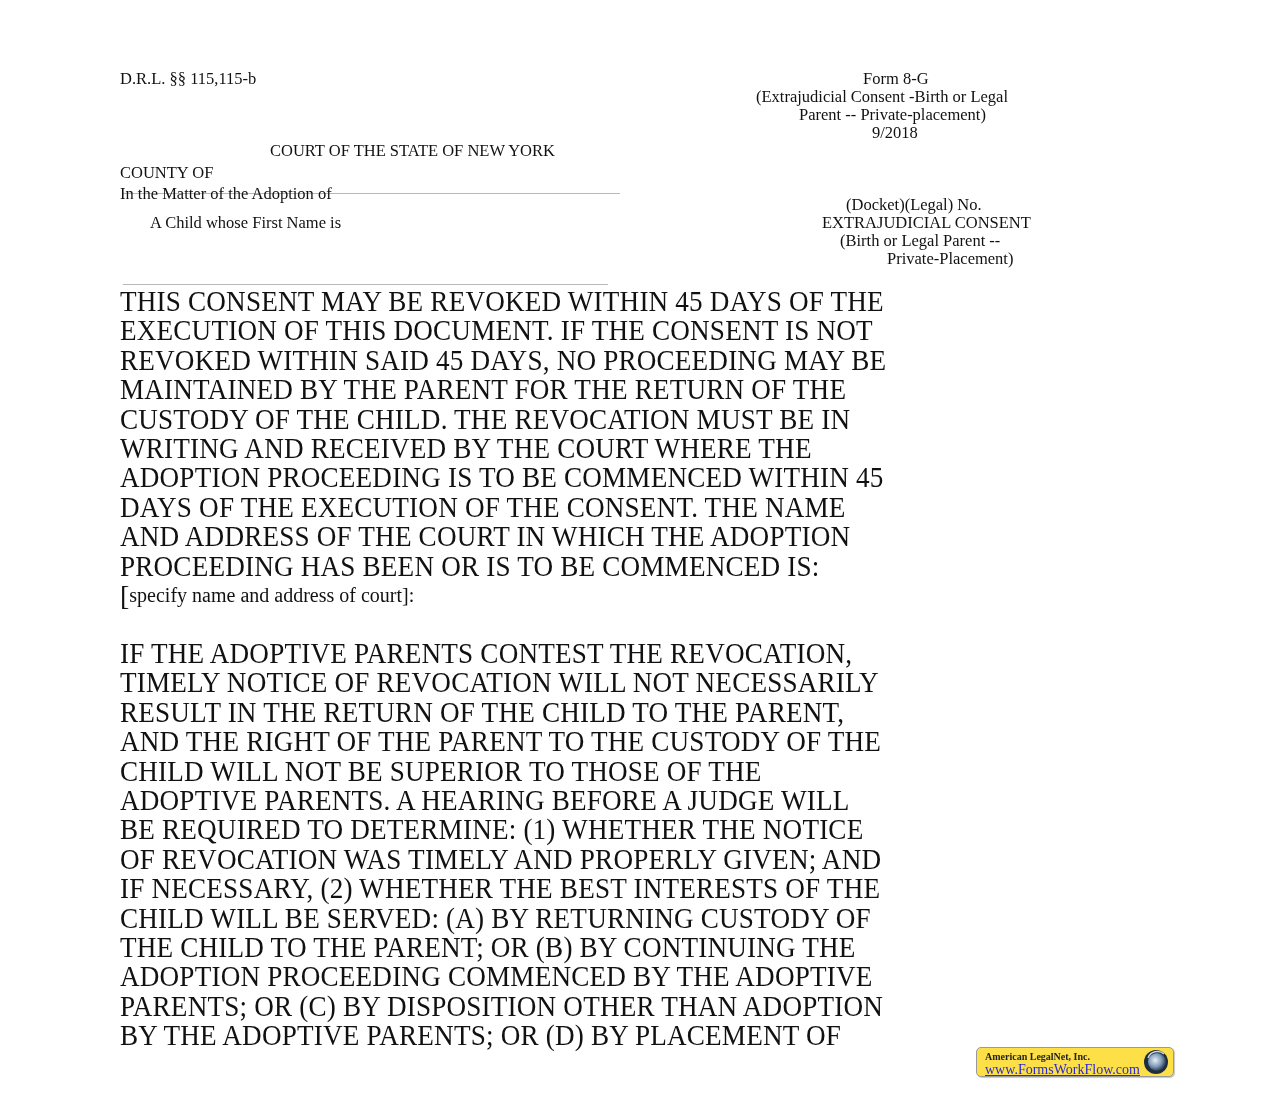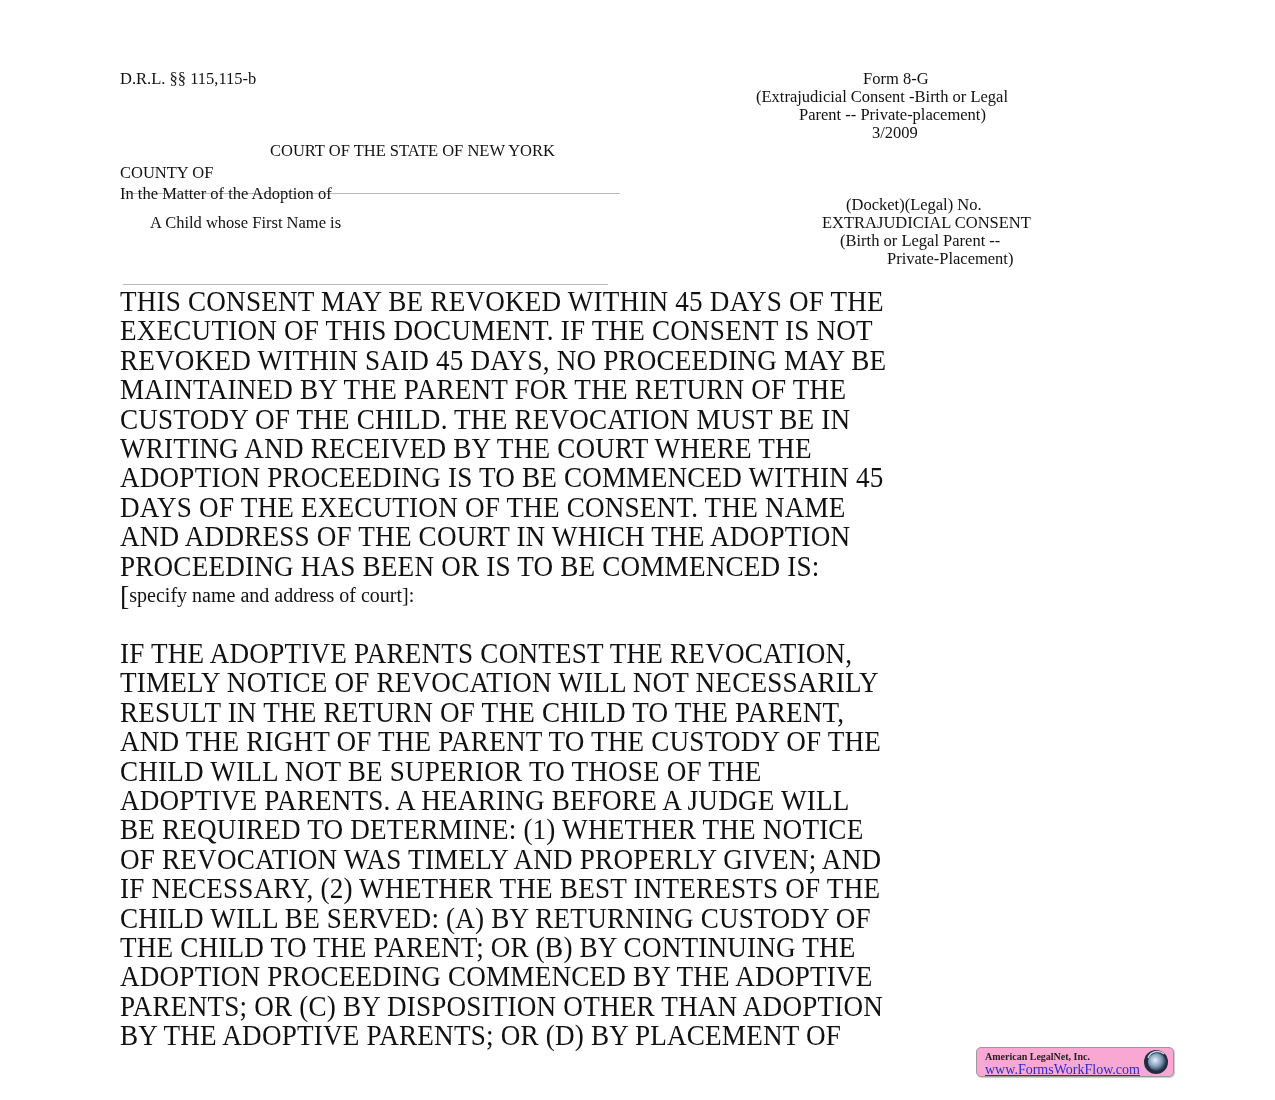--- a/index.html
+++ b/index.html
@@ -39,21 +39,21 @@
     }
     .specify .bracket { font-size: 28px; vertical-align: -3px; }
     .logo-box {
       position: absolute;
       left: 976px;
       top: 1047px;
       width: 196px;
       height: 28px;
       border: 1px solid #9a9a9a;
       border-radius: 5px;
-      background: #f9a8d4;
+      background: #fde047;
       box-shadow: 1px 1px 1px #c8c8c8;
     }
     .logo-name {
       position: absolute;
       left: 8px;
       top: 3px;
       font-size: 10px;
       font-weight: bold;
       color: #222222;
       white-space: nowrap;
@@ -76,21 +76,21 @@
     }
   </style>
 </head>
 <body>
 
 <div class="abs small" style="left:120px; top:70px;">D.R.L. §§ 115,115-b</div>
 
 <div class="abs small" style="left:863px; top:70px;">Form 8-G</div>
 <div class="abs small" style="left:720px; top:88px;margin-left:36px;">(Extrajudicial Consent -Birth or Legal</div>
 <div class="abs small" style="left:799px; top:106px;">Parent -- Private-placement)</div>
-<div class="abs small" style="left:872px; top:124px;">3/2009</div>
+<div class="abs small" style="left:872px; top:124px;">9/2018</div>
 
 <div class="abs small" style="left:270px; top:142px;">COURT OF THE STATE OF NEW YORK</div>
 <div class="abs small" style="left:120px; top:164px;">COUNTY OF</div>
 
 <div class="rule" style="left:123px; top:193px; width:497px;"></div>
 
 <div class="abs small" style="left:120px; top:185px;">In the Matter of the Adoption of</div>
 <div class="abs small" style="left:120px; top:214px;margin-left:30px;">A Child whose First Name is</div>
 
 <div class="abs small" style="left:846px; top:196px;">(Docket)(Legal) No.</div>

